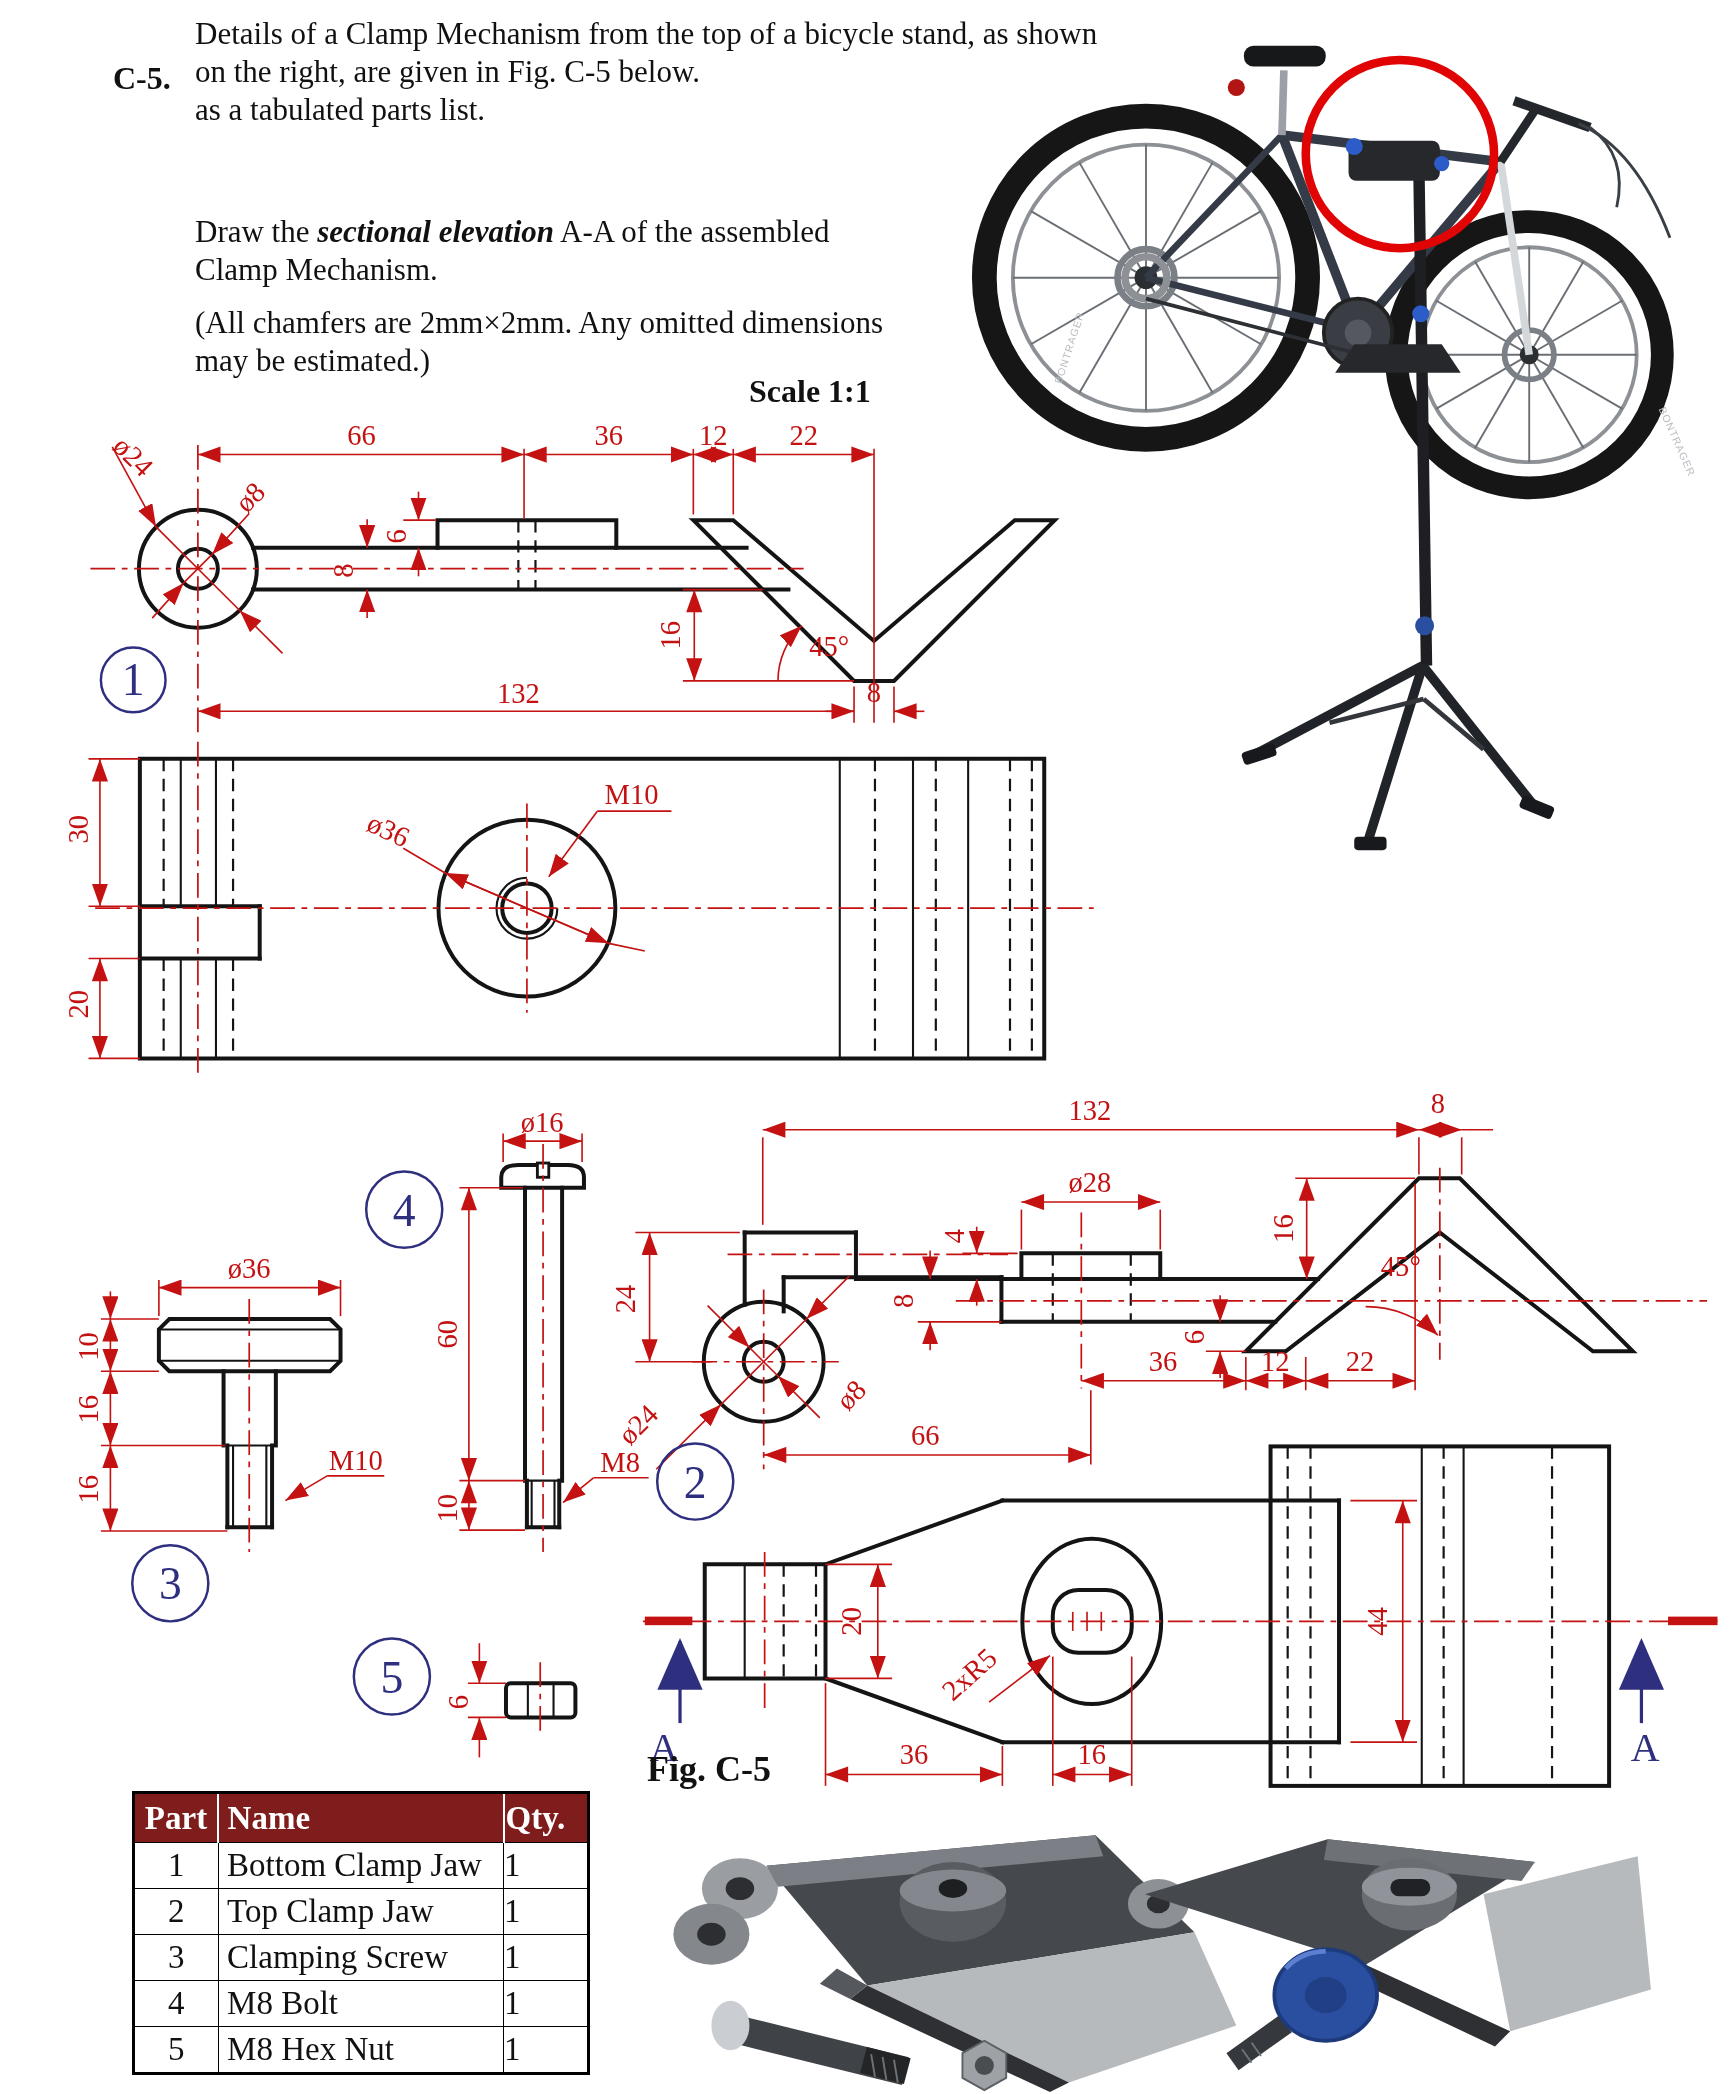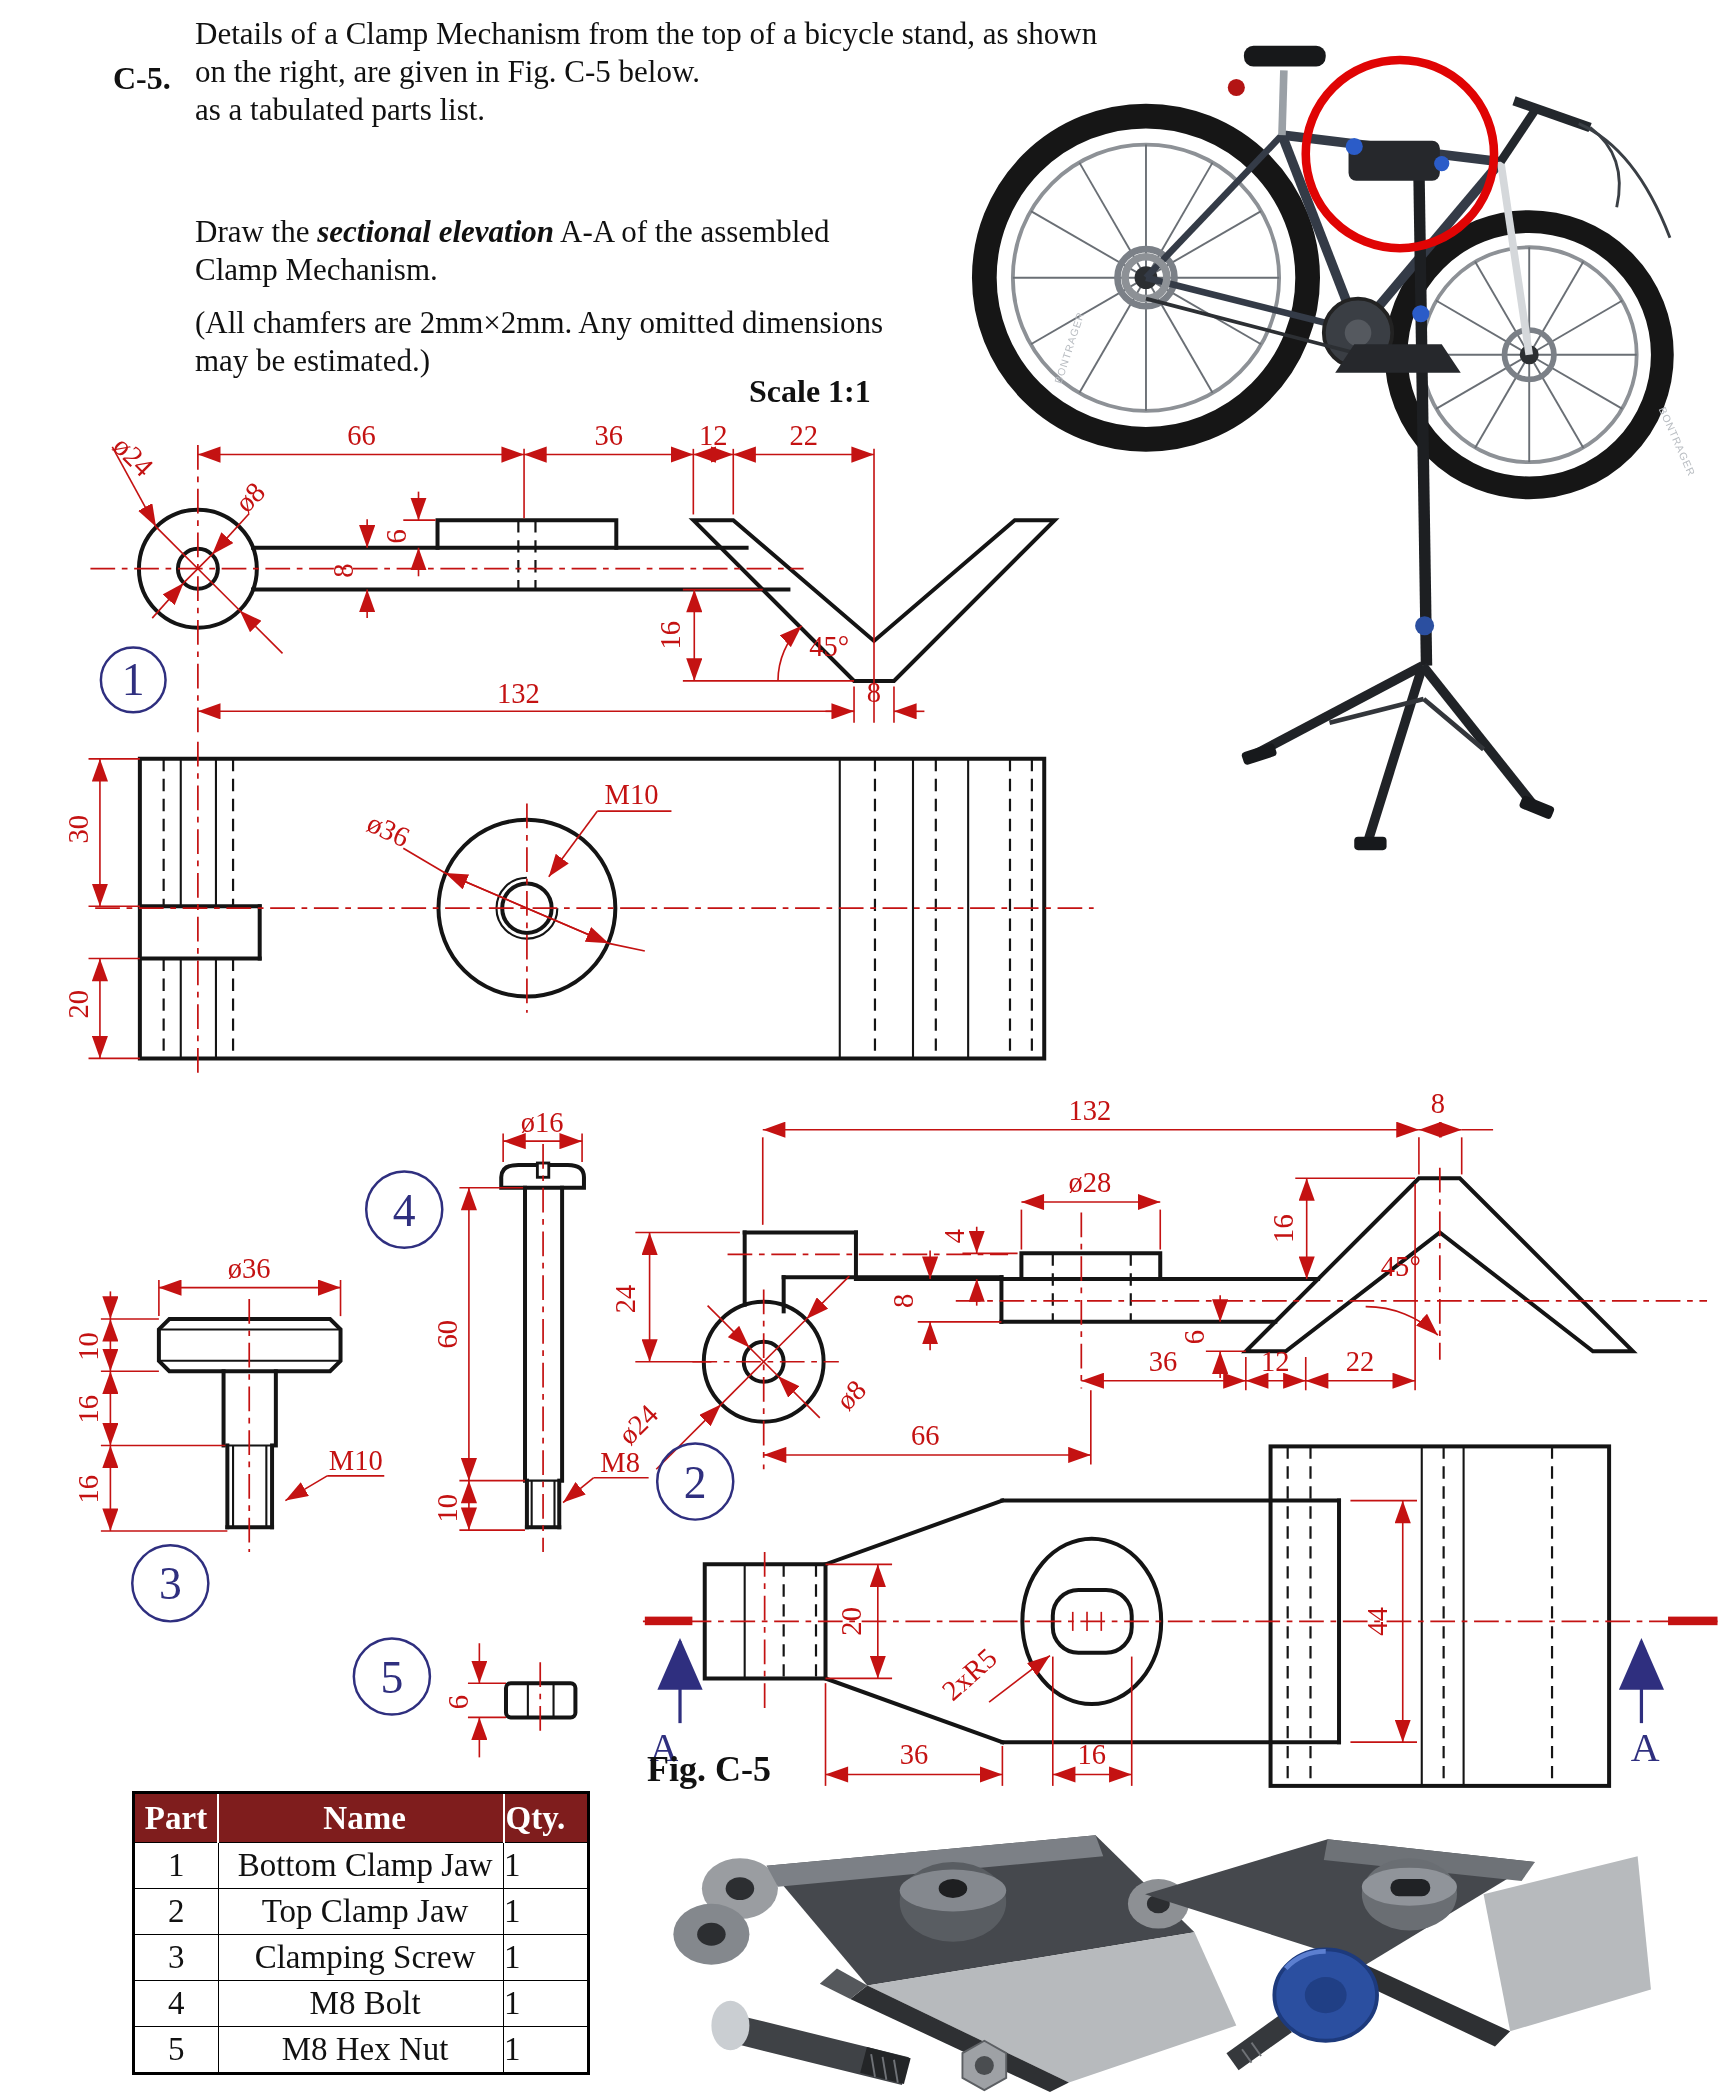--- a/index.html
+++ b/index.html
@@ -14,21 +14,21 @@
   .note{position:absolute;left:195px;top:304px;width:856px;font-size:31px;line-height:38px;}
   .scale{position:absolute;left:749px;top:373px;font-size:32px;font-weight:bold;}
   .figcap{position:absolute;left:647px;top:1748px;font-size:36px;font-weight:bold;}
   
   table.parts{position:absolute;left:132px;top:1791px;width:434px;border-collapse:collapse;
       table-layout:fixed;font-size:33px;border:3.8px solid #000;}
   table.parts th{background:#7f1d1d;color:#fff;font-weight:bold;height:46px;border-left:2.9px solid #fff;}
   table.parts th:first-child{border-left:none;}
   table.parts td{border:1.9px solid #000;height:45px;padding:0;}
   .c-part{width:80px;text-align:center;}
-  .c-name{width:274px;text-align:center;padding-left:8.6px !important;}
+  .c-name{width:274px;text-align:left;padding-left:8.6px !important;}
   .c-qty{width:80px;text-align:left;}
   
   .ol{fill:none;stroke:#141414;stroke-width:4.2;stroke-linejoin:miter;stroke-linecap:square;}
   .tl{fill:none;stroke:#141414;stroke-width:2.2;}
   .hid{fill:none;stroke:#141414;stroke-width:2.3;stroke-dasharray:13 8;}
   .cl{fill:none;stroke:#c41212;stroke-width:1.8;stroke-dasharray:26 7 6 7;}
   .dl{fill:none;stroke:#c41212;stroke-width:1.7;}
   .dt{fill:#c41212;font-family:"Liberation Serif",serif;font-size:30px;text-anchor:middle;}
   .bc{fill:none;stroke:#2f2f7f;stroke-width:2.6;}
   .bt{fill:#2f2f7f;font-family:"Liberation Serif",serif;font-size:48px;text-anchor:middle;}

